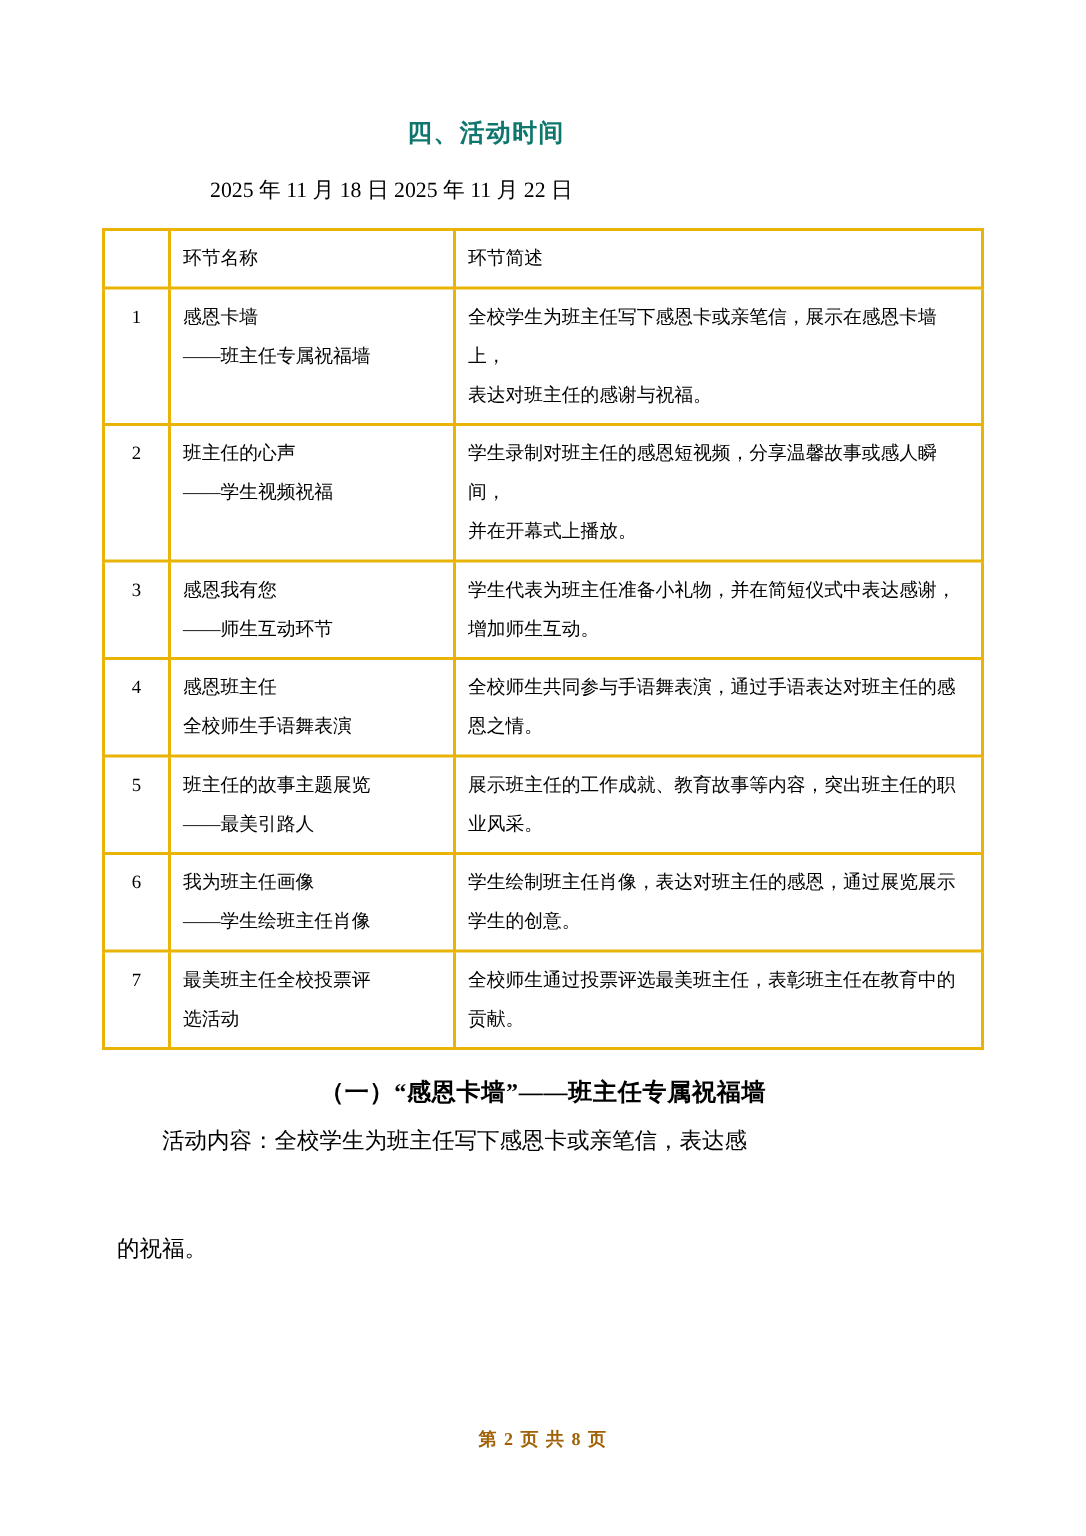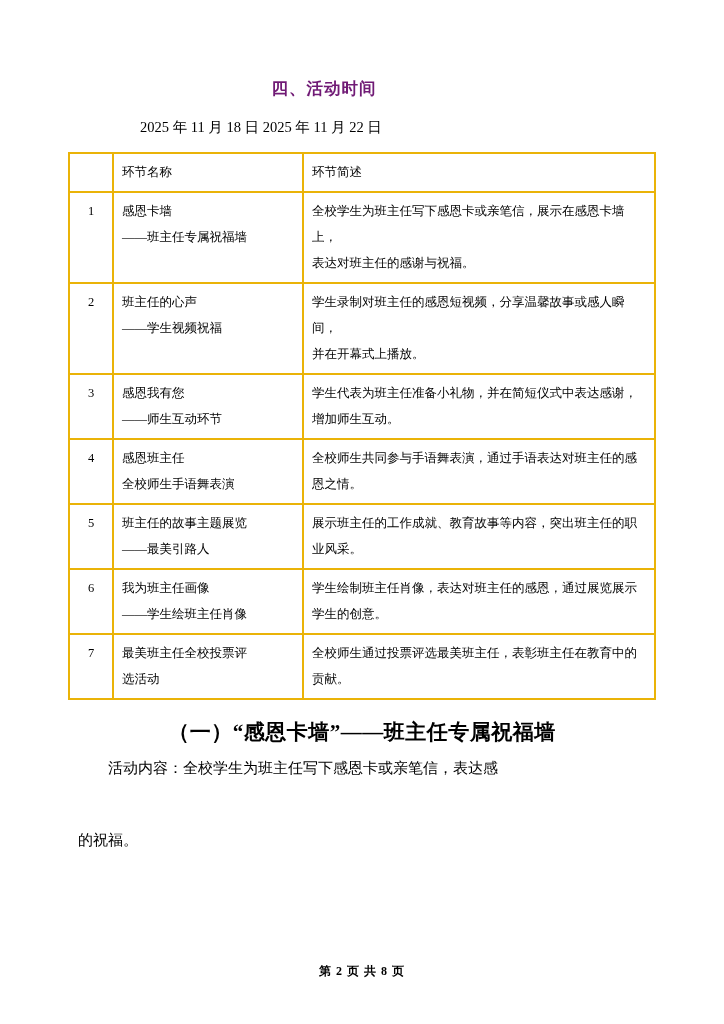--- a/index.html
+++ b/index.html
@@ -16,21 +16,21 @@
     overflow: hidden;
   }
   .page {
     position: relative;
     width: 724px;
     height: 1024px;
     box-sizing: border-box;
     padding: 78px 68px 0 68px;
   }
   .section-heading {
-    color: #701a75;
+    color: #0f766e;
     font-weight: bold;
     font-size: 16.5px;
     letter-spacing: 1px;
     text-align: center;
     margin: 0 16px 6px 0;
     font-family: "Liberation Serif", "DejaVu Serif", serif;
   }
   .heading-row {
     text-align: center;
   }
@@ -73,40 +73,40 @@
     width: auto;
   }
   .cell-line { display: block; white-space: nowrap; }
   td.col-desc .cell-line { white-space: normal; }
   .head-row td {
     font-size: 12.5px;
   }
   .sub-heading {
     text-align: center;
     font-weight: bold;
-    font-size: 21px;
+    font-size: 16px;
     margin: 18px 0 4px 0;
     letter-spacing: 0.5px;
   }
   .para {
     font-size: 15px;
     line-height: 36px;
     margin: 4px;
     text-align: justify;
     padding: 0 6px 0 6px;
   }
   .para .first { padding-left: 30px; }
   .footer {
     position: absolute;
     left: 0;
     right: 0;
-    bottom: 44px;
+    bottom: 56px;
     text-align: center;
     font-size: 12px;
-    color: #000000;
+    color: #a16207;
     font-weight: bold;
     letter-spacing: 1px;
   }
 </style>
 </head>
 <body>
 
 <div class="page">
 
   <div class="heading-row">

